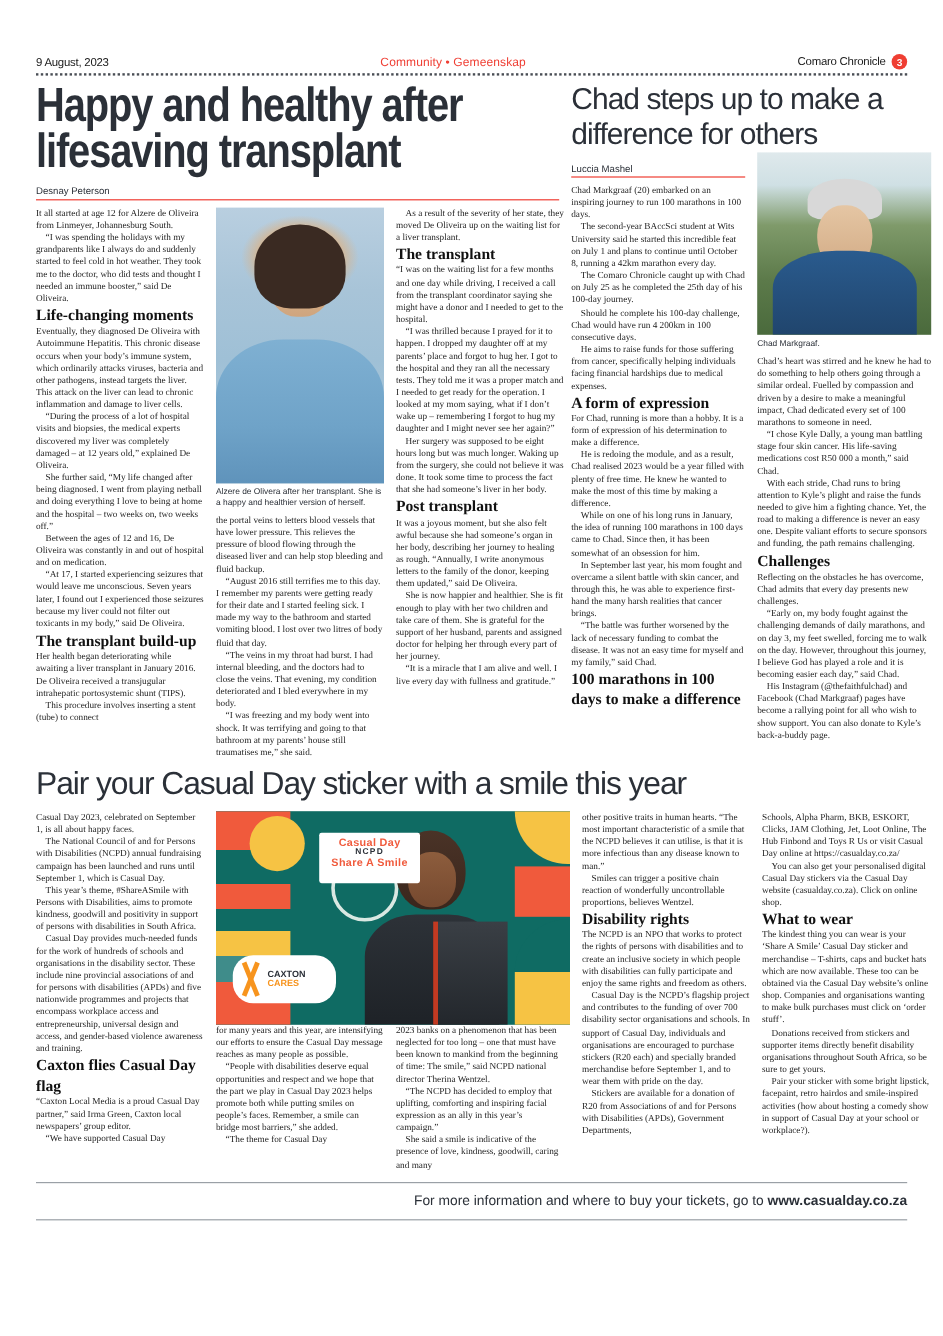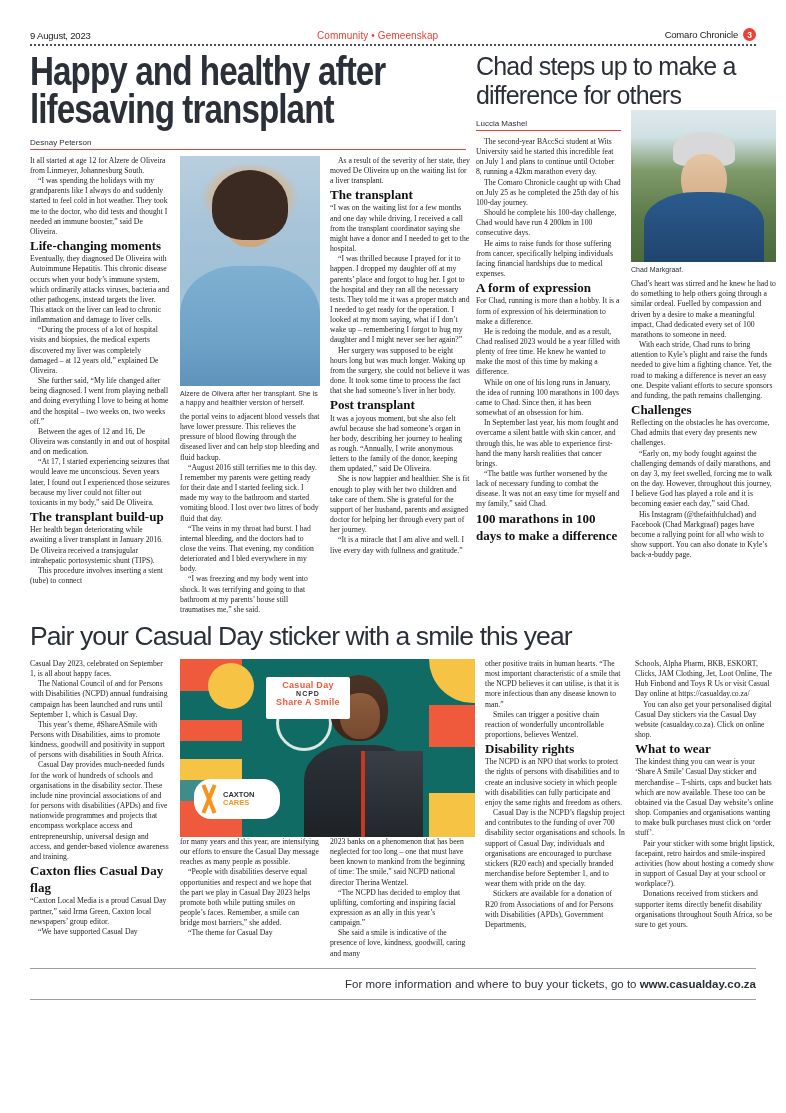--- a/index.html
+++ b/index.html
@@ -13,21 +13,21 @@
     font-family: "Liberation Serif", serif;
     color: #1a1a1a;
     overflow: hidden;
     position: relative;
   }
   .page {
     width: 786px;
     height: 857px;
     position: relative;
     box-sizing: border-box;
-    padding: 0 30px;
+    padding: 17px 30px;
     background: #fff;
   }
 
   
   .masthead {
     display: flex;
     align-items: flex-end;
     justify-content: space-between;
     padding-top: 28px;
     font-family: "Liberation Sans", sans-serif;
@@ -374,21 +374,21 @@
           <p class="subhead">The transplant build-up</p>
           <p class="body noindent">Her health began deteriorating while awaiting a liver transplant in January 2016. De Oliveira received a transjugular intrahepatic portosystemic shunt (TIPS).</p>
           <p class="body">This procedure involves inserting a stent (tube) to connect</p>
         </div>
 
         <div class="col">
           <div class="photo photo-deoliveira">
             <div class="hair"></div>
           </div>
           <div class="caption">Alzere de Olivera after her transplant. She is a happy and healthier version of herself.</div>
-          <p class="body noindent">the portal veins to adjacent blood vessels that have lower pressure. This relieves the pressure of blood flowing through the diseased liver and can help stop bleeding and fluid backup.</p>
+          <p class="body noindent">the portal veins to letters blood vessels that have lower pressure. This relieves the pressure of blood flowing through the diseased liver and can help stop bleeding and fluid backup.</p>
           <p class="body">“August 2016 still terrifies me to this day. I remember my parents were getting ready for their date and I started feeling sick. I made my way to the bathroom and started vomiting blood. I lost over two litres of body fluid that day.</p>
           <p class="body">“The veins in my throat had burst. I had internal bleeding, and the doctors had to close the veins. That evening, my condition deteriorated and I bled everywhere in my body.</p>
           <p class="body">“I was freezing and my body went into shock. It was terrifying and going to that bathroom at my parents’ house still traumatises me,” she said.</p>
           <p class="body"></p>
         </div>
 
         <div class="col">
           <p class="body">As a result of the severity of her state, they moved De Oliveira up on the waiting list for a liver transplant.</p>
           <p class="subhead">The transplant</p>
           <p class="body noindent">“I was on the waiting list for a few months and one day while driving, I received a call from the transplant coordinator saying she might have a donor and I needed to get to the hospital.</p>
@@ -402,20 +402,21 @@
         </div>
       </div>
     </div>
 
     <div class="right-block">
       <h1 class="headline-light">Chad steps up to make a difference for others</h1>
 
       <div class="cols">
         <div class="col-wide">
           <div class="byline">Luccia Mashel</div>
+          <p class="body noindent">Chad Markgraaf (20) embarked on an inspiring journey to run 100 marathons in 100 days.</p>
           <p class="body">The second-year BAccSci student at Wits University said he started this incredible feat on July 1 and plans to continue until October 8, running a 42km marathon every day.</p>
           <p class="body">The Comaro Chronicle caught up with Chad on July 25 as he completed the 25th day of his 100-day journey.</p>
           <p class="body">Should he complete his 100-day challenge, Chad would have run 4 200km in 100 consecutive days.</p>
           <p class="body">He aims to raise funds for those suffering from cancer, specifically helping individuals facing financial hardships due to medical expenses.</p>
           <p class="subhead">A form of expression</p>
           <p class="body noindent">For Chad, running is more than a hobby. It is a form of expression of his determination to make a difference.</p>
           <p class="body">He is redoing the module, and as a result, Chad realised 2023 would be a year filled with plenty of free time. He knew he wanted to make the most of this time by making a difference.</p>
           <p class="body">While on one of his long runs in January, the idea of running 100 marathons in 100 days came to Chad. Since then, it has been somewhat of an obsession for him.</p>
           <p class="body">In September last year, his mom fought and overcame a silent battle with skin cancer, and through this, he was able to experience first-hand the many harsh realities that cancer brings.</p>
           <p class="body">“The battle was further worsened by the lack of necessary funding to combat the disease. It was not an easy time for myself and my family,” said Chad.</p>
@@ -423,20 +424,21 @@
         </div>
 
         <div class="col-wide">
           <div class="photo photo-chad">
             <div class="chad-cap"></div>
             <div class="chad-face"></div>
             <div class="chad-body"></div>
           </div>
           <div class="caption">Chad Markgraaf.</div>
           <p class="body noindent">Chad’s heart was stirred and he knew he had to do something to help others going through a similar ordeal. Fuelled by compassion and driven by a desire to make a meaningful impact, Chad dedicated every set of 100 marathons to someone in need.</p>
+          <p class="body">“I chose Kyle Dally, a young man battling stage four skin cancer. His life-saving medications cost R50 000 a month,” said Chad.</p>
           <p class="body">With each stride, Chad runs to bring attention to Kyle’s plight and raise the funds needed to give him a fighting chance. Yet, the road to making a difference is never an easy one. Despite valiant efforts to secure sponsors and funding, the path remains challenging.</p>
           <p class="subhead">Challenges</p>
           <p class="body noindent">Reflecting on the obstacles he has overcome, Chad admits that every day presents new challenges.</p>
           <p class="body">“Early on, my body fought against the challenging demands of daily marathons, and on day 3, my feet swelled, forcing me to walk on the day. However, throughout this journey, I believe God has played a role and it is becoming easier each day,” said Chad.</p>
           <p class="body">His Instagram (@thefaithfulchad) and Facebook (Chad Markgraaf) pages have become a rallying point for all who wish to show support. You can also donate to Kyle’s back-a-buddy page.</p>
         </div>
       </div>
     </div>
   </div>
 
@@ -505,22 +507,22 @@
         <p class="body noindent">The NCPD is an NPO that works to protect the rights of persons with disabilities and to create an inclusive society in which people with disabilities can fully participate and enjoy the same rights and freedom as others.</p>
         <p class="body">Casual Day is the NCPD’s flagship project and contributes to the funding of over 700 disability sector organisations and schools. In support of Casual Day, individuals and organisations are encouraged to purchase stickers (R20 each) and specially branded merchandise before September 1, and to wear them with pride on the day.</p>
         <p class="body">Stickers are available for a donation of R20 from Associations of and for Persons with Disabilities (APDs), Government Departments,</p>
       </div>
 
       <div class="casual-col">
         <p class="body noindent">Schools, Alpha Pharm, BKB, ESKORT, Clicks, JAM Clothing, Jet, Loot Online, The Hub Finbond and Toys R Us or visit Casual Day online at https://casualday.co.za/</p>
         <p class="body">You can also get your personalised digital Casual Day stickers via the Casual Day website (casualday.co.za). Click on online shop.</p>
         <p class="subhead">What to wear</p>
         <p class="body noindent">The kindest thing you can wear is your ‘Share A Smile’ Casual Day sticker and merchandise – T-shirts, caps and bucket hats which are now available. These too can be obtained via the Casual Day website’s online shop. Companies and organisations wanting to make bulk purchases must click on ‘order stuff’.</p>
+        <p class="body">Donations received from stickers and supporter items directly benefit disability organisations throughout South Africa, so be sure to get yours.</p>
         <p class="body">Pair your sticker with some bright lipstick, facepaint, retro hairdos and smile-inspired activities (how about hosting a comedy show in support of Casual Day at your school or workplace?).</p>
-        <p class="body">Donations received from stickers and supporter items directly benefit disability organisations throughout South Africa, so be sure to get yours.</p>
       </div>
     </div>
   </div>
 
   <div class="footer-rule"></div>
   <div class="footer-banner">
     <span>For more information and where to buy your tickets, go to </span><span class="url">www.casualday.co.za</span>
   </div>
   <div class="footer-rule-bottom"></div>
 

